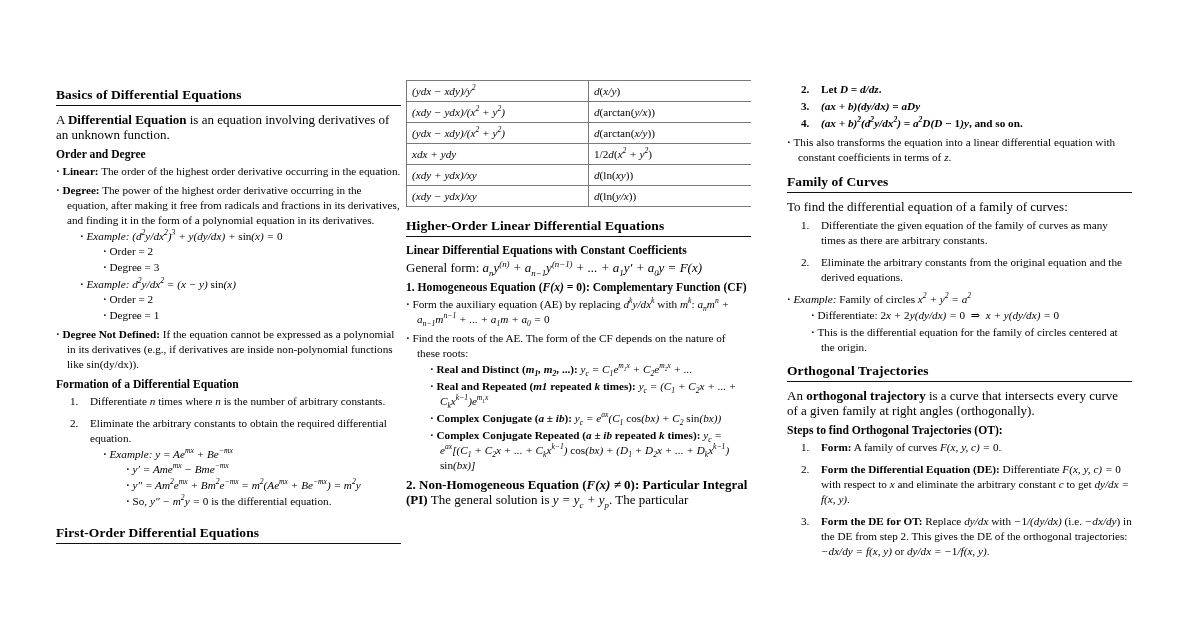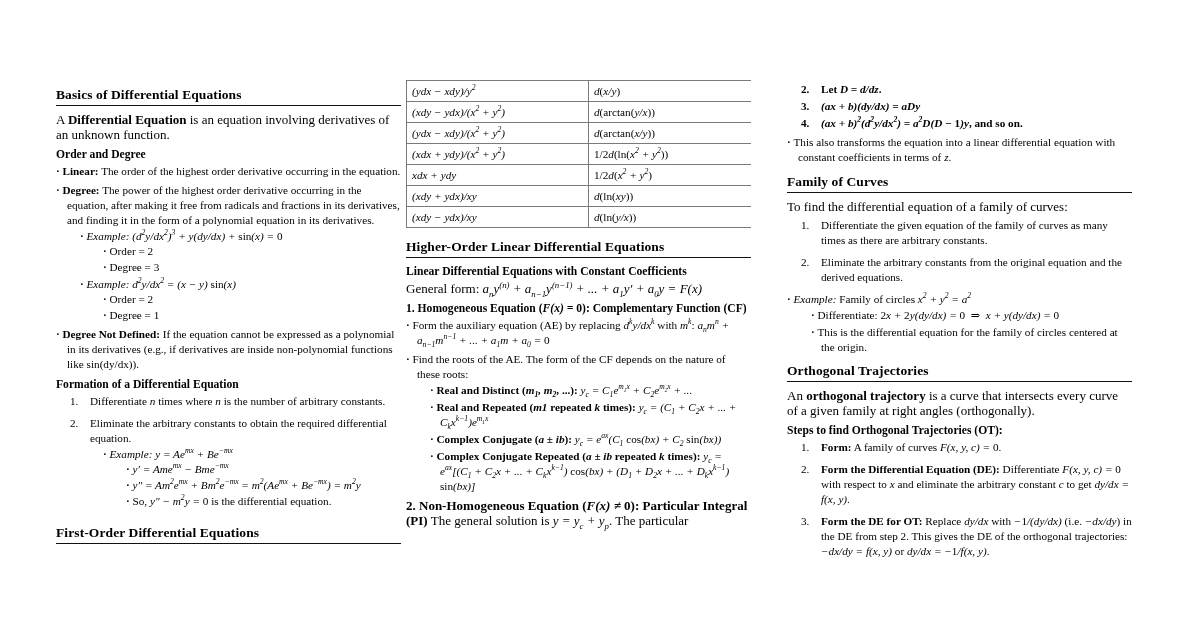--- a/index.html
+++ b/index.html
@@ -152,24 +152,20 @@
         </tr>
         <tr>
           <td class="c1"><i class="m">(xdy − ydx)/(x<sup>2</sup> + y<sup>2</sup>)</i></td>
           <td class="c2"><i class="m">d</i>(arctan(<i class="m">y/x</i>))</td>
         </tr>
         <tr>
           <td class="c1"><i class="m">(ydx − xdy)/(x<sup>2</sup> + y<sup>2</sup>)</i></td>
           <td class="c2"><i class="m">d</i>(arctan(<i class="m">x/y</i>))</td>
         </tr>
         <tr>
-          <td class="c1"><i class="m">(xdx + ydy)/(x<sup>2</sup> + y<sup>2</sup>)</i></td>
-          <td class="c2">1/2<i class="m">d</i>(ln(<i class="m">x<sup>2</sup> + y<sup>2</sup></i>))</td>
-        </tr>
-        <tr>
           <td class="c1"><i class="m">xdx + ydy</i></td>
           <td class="c2">1/2<i class="m">d</i>(<i class="m">x<sup>2</sup> + y<sup>2</sup></i>)</td>
         </tr>
         <tr>
           <td class="c1"><i class="m">(xdy + ydx)/xy</i></td>
           <td class="c2"><i class="m">d</i>(ln(<i class="m">xy</i>))</td>
         </tr>
         <tr>
           <td class="c1"><i class="m">(xdy − ydx)/xy</i></td>
           <td class="c2"><i class="m">d</i>(ln(<i class="m">y/x</i>))</td>

